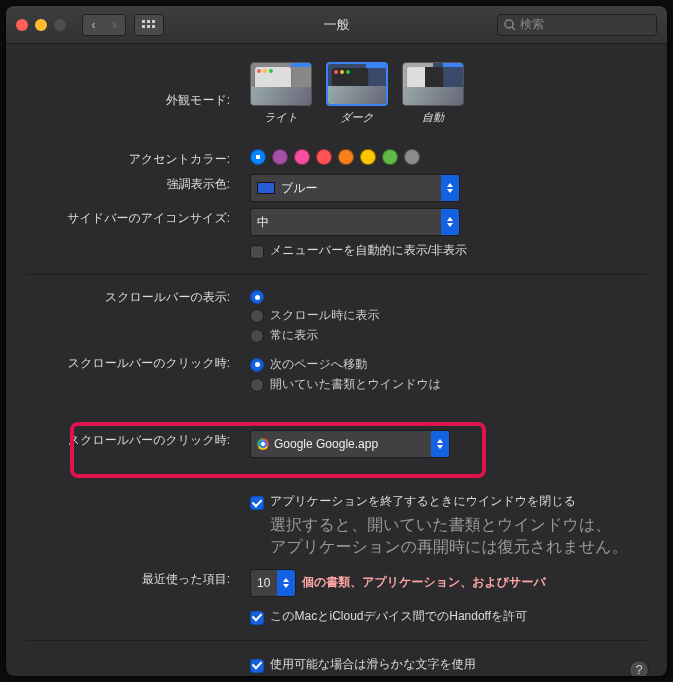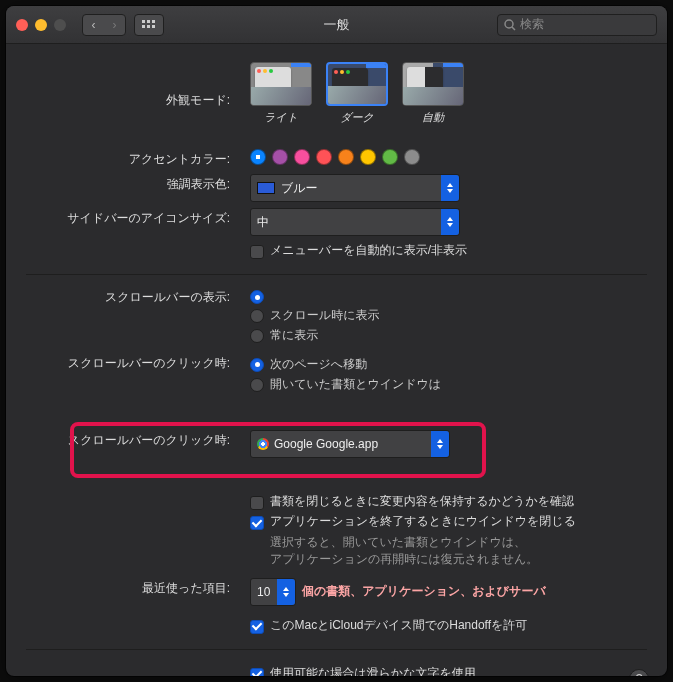--- a/index.html
+++ b/index.html
@@ -182,21 +182,21 @@
     background: #4a4a4c;
     border: 1px solid #1e1e1e;
     display: flex; align-items: center; justify-content: center;
     flex-shrink: 0;
   }
   .rad-box.checked { background: #1461e2; border-color: #0d4bb5; }
   .rad-box.checked::after {
     content: ""; width: 5px; height: 5px; background: #fff; border-radius: 50%;
   }
   .sep { height: 1px; background: #1e1e1e; margin: 12px 0; }
-  .note { font-size: 12px; color: #999; margin-top: 4px; margin-left: 20px; line-height:1.4;}
+  .note { font-size: 16px; color: #999; margin-top: 4px; margin-left: 20px; line-height:1.4;}
   .inline-after { color: #fca5a5; margin-left: 6px; font-weight: bold; }
   
   .hl-box {
     position: absolute;
     border: 4px solid #e1134c;
     border-radius: 8px;
     pointer-events: none;
   }
   .content-wrap { position: relative; }
   .select .chrome-icon {
@@ -376,24 +376,20 @@
       </div>
     </div>
     <div class="hl-box" style="left:64px; top:378px; width:416px; height:56px"></div>
 
     <div style="height:12px"></div>
 
     <div class="row">
       <div class="label-col"></div>
       <div class="field-col">
         <div class="chk">
-          <div class="chk-box"></div>
-          <span class="chk-label">書類を閉じるときに変更内容を保持するかどうかを確認</span>
-        </div>
-        <div class="chk">
           <div class="chk-box checked"></div>
           <span class="chk-label">アプリケーションを終了するときにウインドウを閉じる</span>
         </div>
         <div class="note">
           <div>選択すると、開いていた書類とウインドウは、</div>
           <div>アプリケーションの再開時には復元されません。</div>
         </div>
       </div>
     </div>
 

